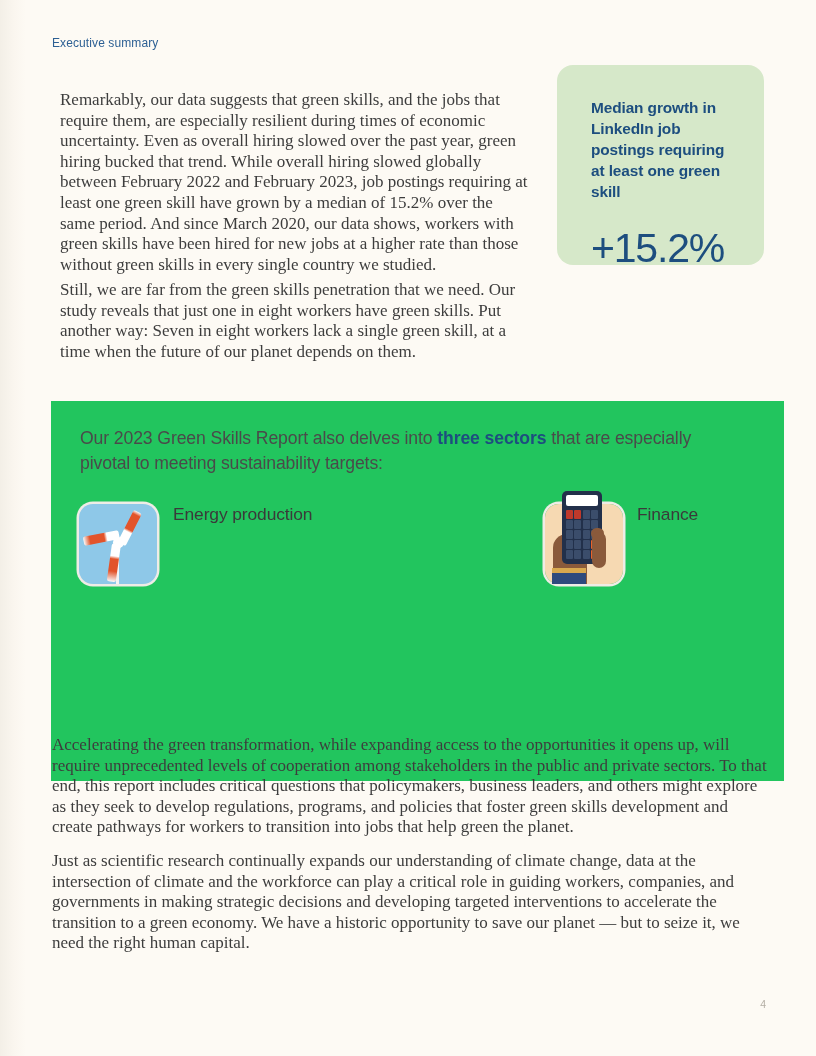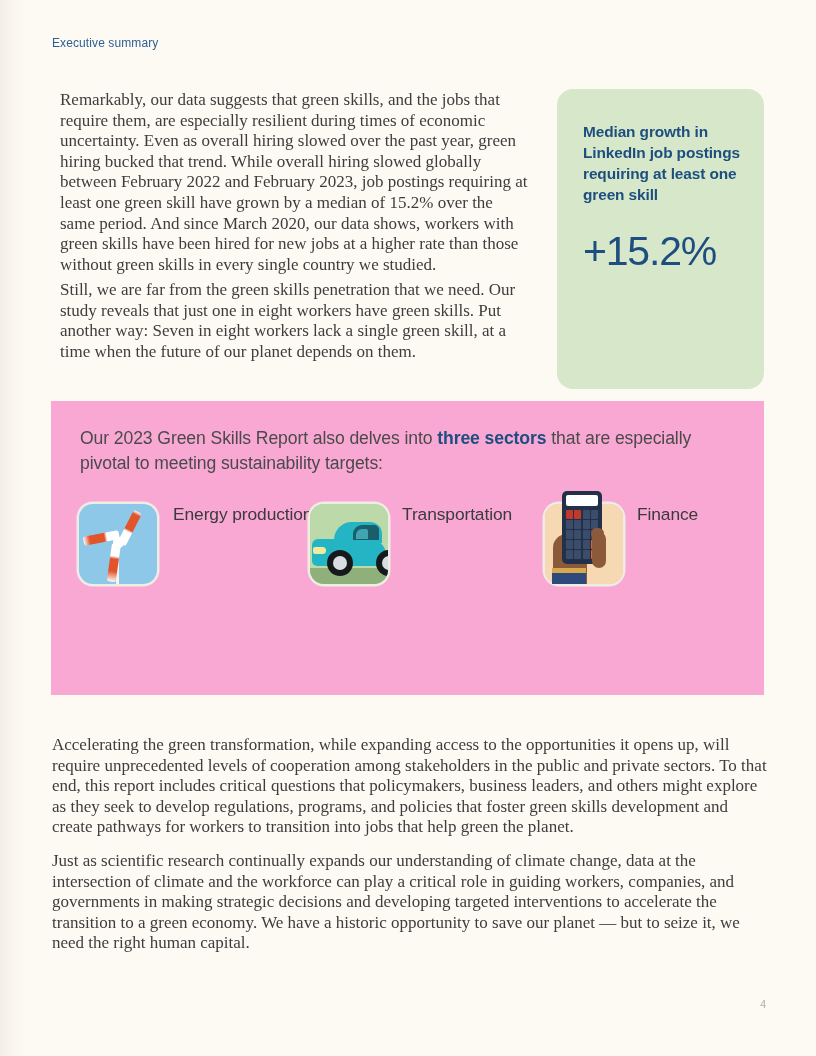--- a/index.html
+++ b/index.html
@@ -50,27 +50,27 @@
     margin-left: 8px;
   }
   .para-1 { top: 90px; }
   .para-2 { top: 280px; }
   .body-col p { margin: 0; }
 
   
   .stat-card {
     position: absolute;
     left: 557px;
-    top: 89px;
+    top: 65px;
     width: 207px;
-    height: 300px;
+    height: 200px;
     background: #d6e8c9;
     border-radius: 16px;
     box-sizing: border-box;
-    padding: 32px 24px 20px 26px;
+    padding: 32px 24px 20px 34px;
   }
   .stat-title {
     font-family: "Liberation Sans", sans-serif;
     font-weight: bold;
     font-size: 15.4px;
     line-height: 21px;
     color: #1d4e7f;
     margin: 0;
     letter-spacing: -0.1px;
   }
@@ -89,22 +89,23 @@
     margin: 24px 0 0 0;
     letter-spacing: -1.2px;
   }
 
   
   .sector-panel {
     position: absolute;
     left: 51px;
     top: 401px;
     width: 713px;
-    height: 294px;
-    background: #f9a8d4;
+    height: 380px;
+    background: #22c55e;
+    padding-left: 20px;
   }
   .sector-lead {
     position: absolute;
     left: 29px;
     top: 25px;
     width: 655px;
     font-family: "Liberation Sans", sans-serif;
     font-size: 17.6px;
     line-height: 25px;
     color: #4a4a4a;
@@ -394,34 +395,20 @@
         <div class="tile tile-energy">
           <div class="mast"></div>
           <div class="blade blade-a"></div>
           <div class="blade blade-b"></div>
           <div class="blade blade-c"></div>
           <div class="hub"></div>
         </div>
         <div class="sector-label two-line">Energy production</div>
       </div>
 
-      <div class="sector-item transport">
-        <div class="tile tile-transport">
-          <div class="sky"></div>
-          <div class="ground"></div>
-          <div class="car-roof"></div>
-          <div class="car-body"></div>
-          <div class="car-window"></div>
-          <div class="car-window-glint"></div>
-          <div class="headlight"></div>
-          <div class="wheel wheel-front"></div>
-          <div class="wheel wheel-rear"></div>
-        </div>
-        <div class="sector-label">Transportation</div>
-      </div>
 
       <div class="sector-item finance">
         <div class="tile tile-overflow">
           <div class="fin-bg"></div>
           <div class="arm"></div>
           <div class="cuff"></div>
           <div class="bracelet"></div>
           <div class="calc">
             <div class="calc-screen"></div>
             <div class="calc-keys">

